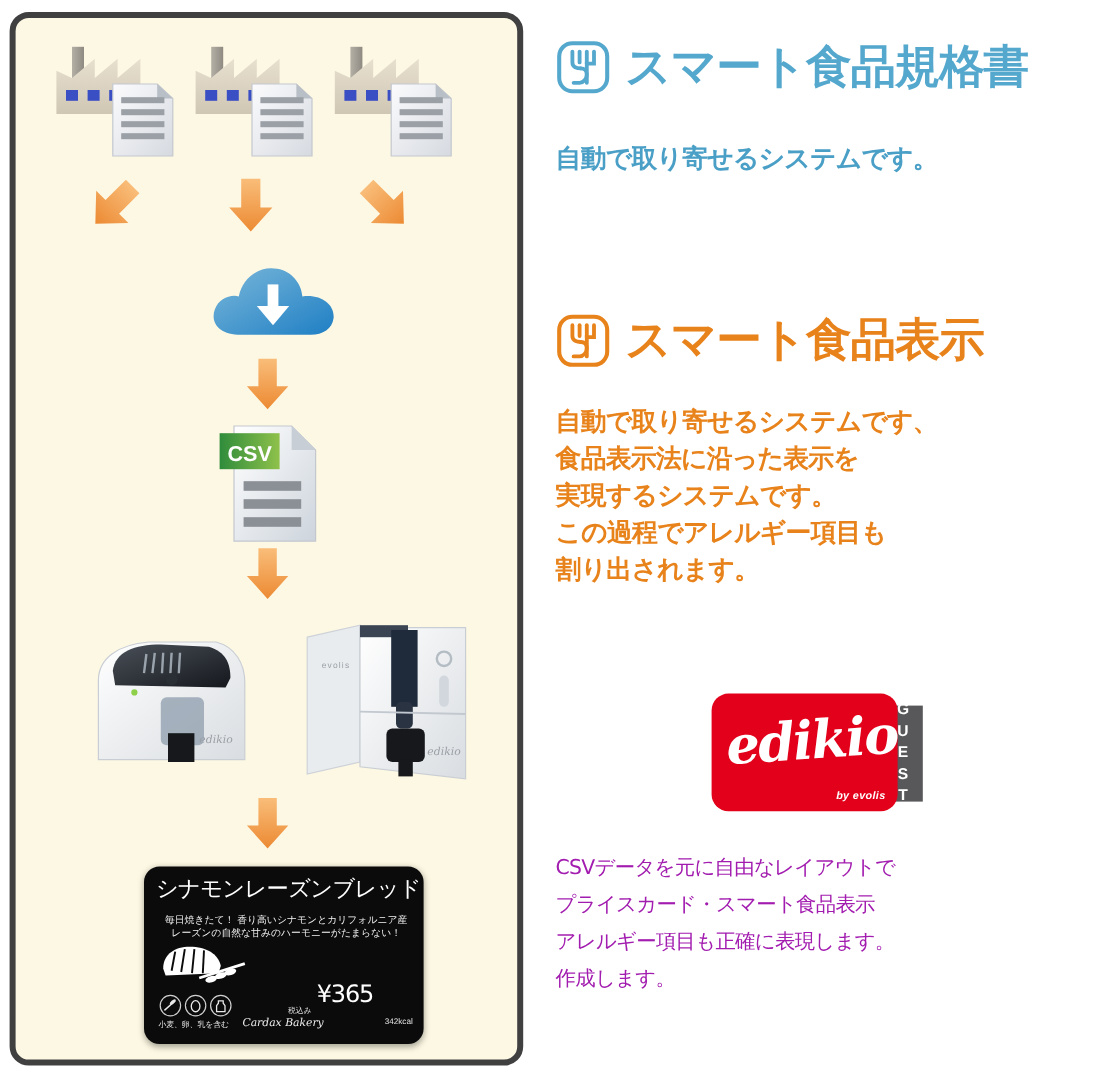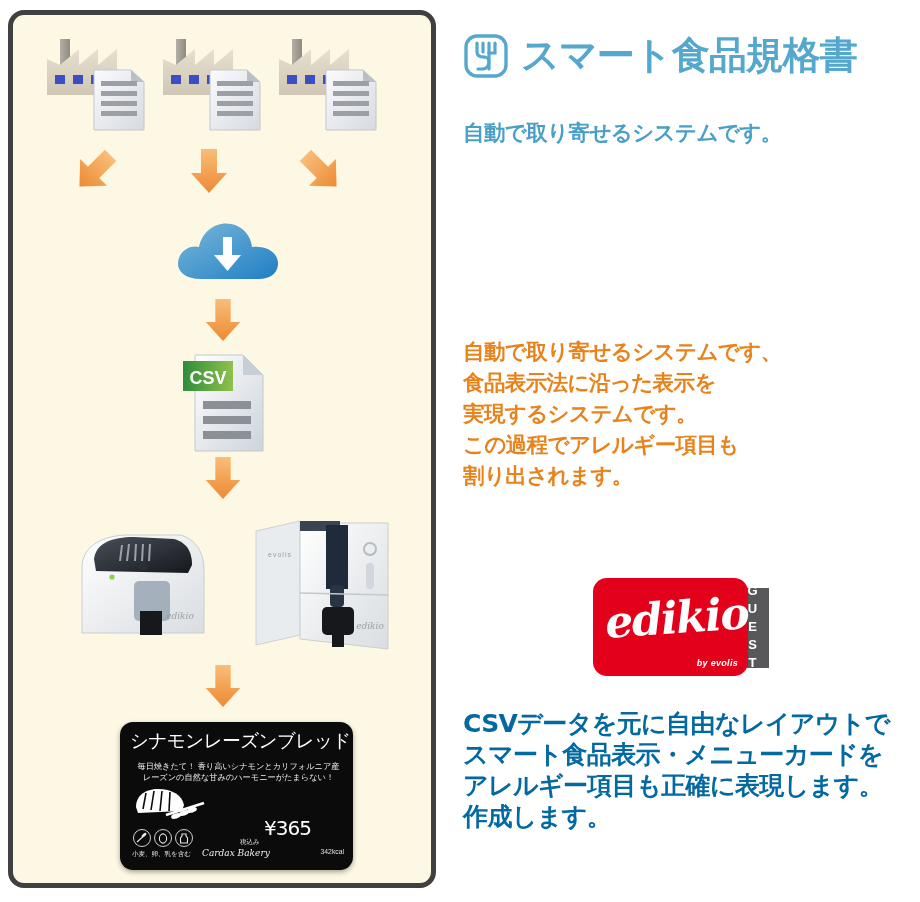--- a/index.html
+++ b/index.html
@@ -123,21 +123,21 @@
     position:absolute; left:143px; top:10px; width:33px; height:80px;
     background:#58585a; z-index:1; display:flex; align-items:center; justify-content:center;
   }
   .guest-text{
     color:#fff; font-size:13px; font-weight:bold; letter-spacing:3px;
     writing-mode:vertical-rl; text-orientation:upright;
   }
 
   .body-red{
     position:absolute; left:8px; top:708px;
-    color:#0369a1; font-size:25px; font-weight:bold; line-height:31px;
+    color:#a21caf; font-size:17px; font-weight:normal; line-height:31px;
     font-family:"DejaVu Sans","Liberation Sans",sans-serif; letter-spacing:-0.6px;
   }
   .ln{ display:block; white-space:nowrap; }
 </style>
 </head>
 <body>
 
 <div class="stage">
 
   <div class="flow-panel">
@@ -393,20 +393,33 @@
           <path d="M21 24 C24 24 26 26 26 29 C26 33 23 36 20 36 L15 36"></path>
         </g>
       </svg>
       <div class="head-title blue">スマート食品規格書</div>
     </div>
 
     <div class="body-blue">
       <span class="ln">自動で取り寄せるシステムです。</span>
     </div>
 
+    <div class="sec2 head-row">
+      <svg class="head-icon" width="46" height="46" viewBox="0 0 46 46">
+        <rect x="3" y="3" width="40" height="40" rx="11" fill="none" stroke="#e8821a" stroke-width="3.4"></rect>
+        <g fill="none" stroke="#e8821a" stroke-width="3.2" stroke-linecap="round">
+          <path d="M14 10 L14 19 C14 23 18 24 21 24"></path>
+          <path d="M20 10 L20 19"></path>
+          <path d="M26 10 L26 20"></path>
+          <path d="M32 10 L32 20 L26 20 L26 36"></path>
+          <path d="M21 24 C24 24 26 26 26 29 C26 33 23 36 20 36 L15 36"></path>
+        </g>
+      </svg>
+      <div class="head-title orange">スマート食品表示</div>
+    </div>
 
     <div class="body-orange">
       <span class="ln">自動で取り寄せるシステムです、</span>
       <span class="ln">食品表示法に沿った表示を</span>
       <span class="ln">実現するシステムです。</span>
       <span class="ln">この過程でアレルギー項目も</span>
       <span class="ln">割り出されます。</span>
     </div>
 
     <div class="edikio-wrap">
@@ -414,19 +427,19 @@
         <span class="guest-text">GUEST</span>
       </div>
       <div class="edikio-card">
         <span class="edikio-name">edikio</span>
         <span class="edikio-by">by evolis</span>
       </div>
     </div>
 
     <div class="body-red">
       <span class="ln">CSVデータを元に自由なレイアウトで</span>
-      <span class="ln">スマート食品表示・メニューカードを</span>
+      <span class="ln">プライスカード・スマート食品表示</span>
       <span class="ln">アレルギー項目も正確に表現します。</span>
       <span class="ln">作成します。</span>
     </div>
 
   </div>
 </div>
 
 </body></html>

